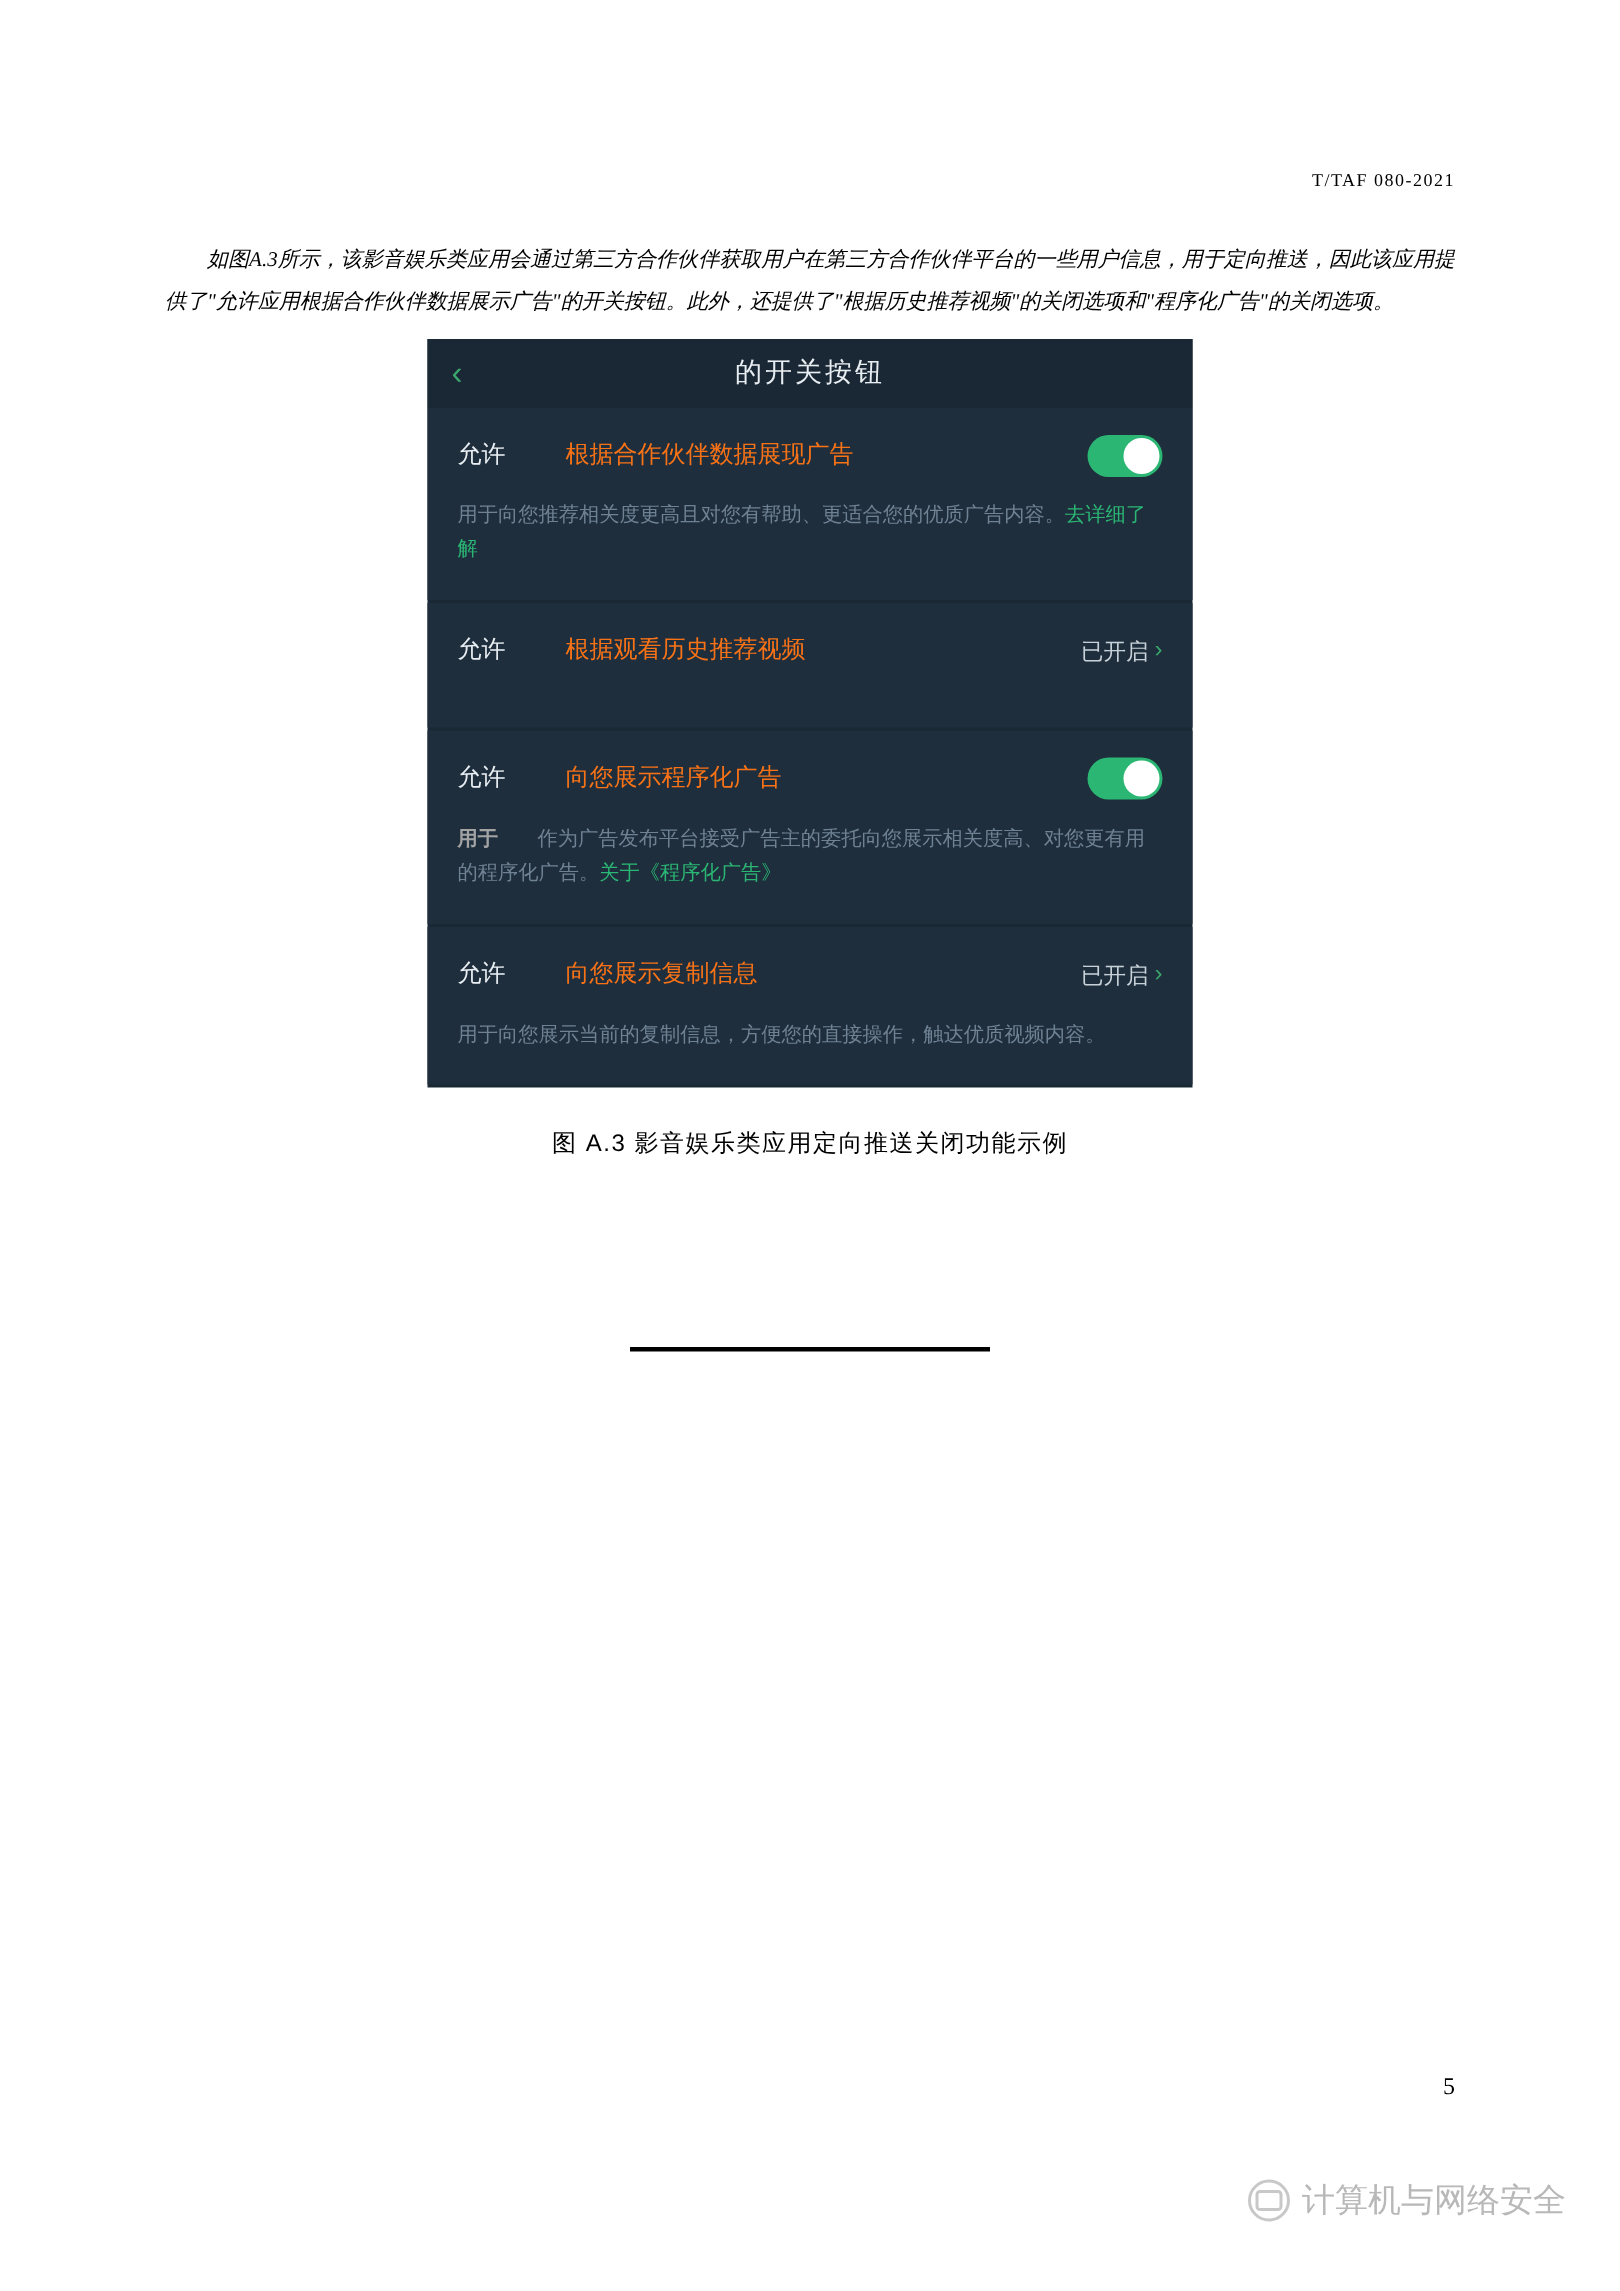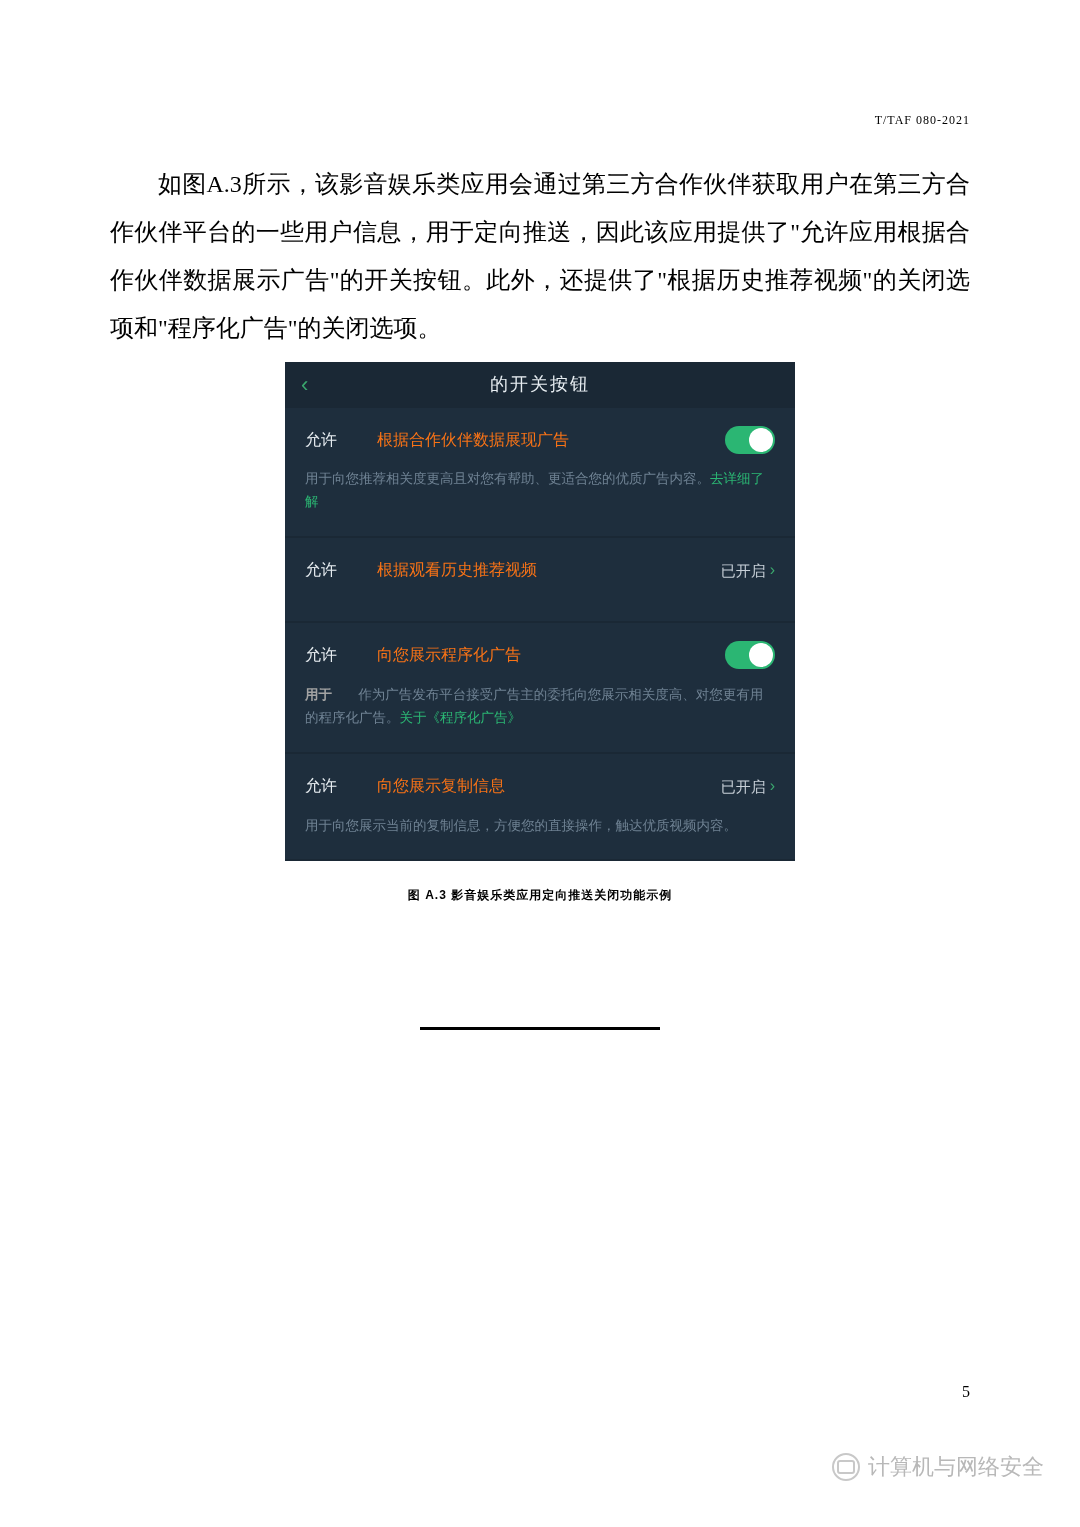--- a/index.html
+++ b/index.html
@@ -17,24 +17,25 @@
       padding: 110px 110px 0 110px;
     }
     .header-right {
       text-align: right;
       font-size: 12px;
       margin-bottom: 28px;
       letter-spacing: 1px;
     }
     .paragraph {
       text-indent: 2em;
-      font-size: 24px;
+      font-size: 14px;
       line-height: 2.0;
       text-align: justify;
       margin-bottom: 10px;
+      font-style: italic;
     }
     
     .phone-container {
       display: flex;
       justify-content: center;
       margin-top: 0;
     }
     .phone {
       width: 510px;
       background: #1a2835;
@@ -122,22 +123,22 @@
     .desc-link {
       color: #2bb673;
     }
     .desc-prefix {
       color: #a3a3a3;
       font-weight: bold;
     }
     
     .caption {
       text-align: center;
-      font-weight: bold;
-      font-size: 12px;
+      font-weight: normal;
+      font-size: 16px;
       margin-top: 24px;
       letter-spacing: 1px;
       font-family: "SimHei", "黑体", sans-serif;
     }
     
     .divider-line {
       width: 240px;
       height: 3px;
       background: #000;
       margin: 120px auto 0 auto;

